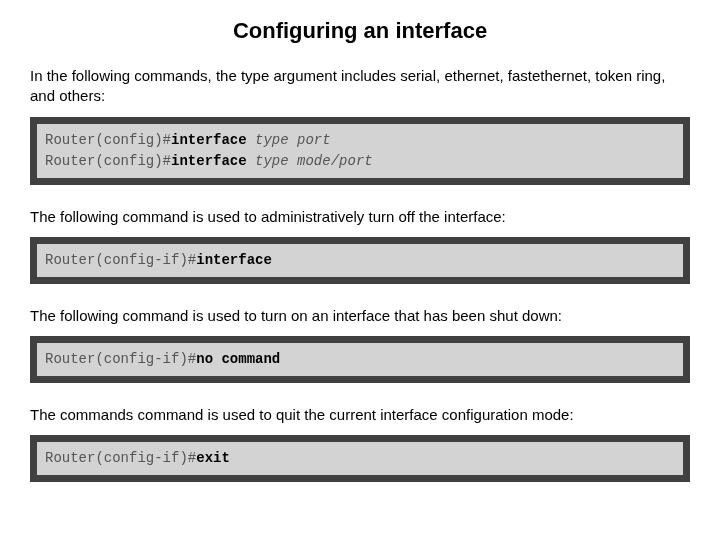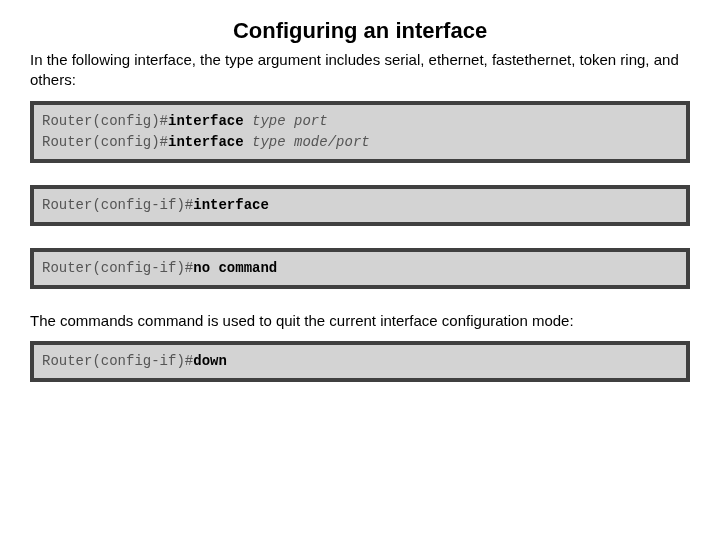--- a/index.html
+++ b/index.html
@@ -12,32 +12,32 @@
       height: 540px;
       background: #ffffff;
       font-family: Arial, Helvetica, sans-serif;
       padding: 18px 30px;
       overflow: hidden;
     }
     .title {
       font-size: 22px;
       font-weight: bold;
       text-align: center;
-      margin-bottom: 6px;
+      margin-bottom: 22px;
       color: #000;
     }
     .desc {
       font-size: 15px;
       color: #000;
       margin-bottom: 10px;
       line-height: 1.35;
     }
     .command-box {
       background: #d3d3d3;
-      border: 4px solid #404040;
+      border: 7px solid #404040;
       padding: 6px 8px;
       margin-bottom: 22px;
       font-family: "Courier New", Courier, monospace;
       font-size: 14px;
       line-height: 1.5;
     }
     .command-line {
       white-space: nowrap;
     }
     .prompt {
@@ -54,47 +54,49 @@
     .section {
       margin-bottom: 4px;
     }
   </style>
 </head>
 <body>
 
 <h1 class="title">Configuring an interface</h1>
 
 <div class="section">
-  <p class="desc">In the following interface, the type argument includes serial, ethernet, fastethernet, token ring, and others:</p>
+  <p class="desc">In the following commands, the type argument includes serial, ethernet, fastethernet, token ring, and others:</p>
   <div class="command-box">
     <div class="command-line">
       <span class="prompt">Router(config)#</span><span class="cmd">interface</span> <span class="arg">type port</span>
     </div>
     <div class="command-line">
       <span class="prompt">Router(config)#</span><span class="cmd">interface</span> <span class="arg">type mode/port</span>
     </div>
   </div>
 </div>
 
 <div class="section">
+  <p class="desc">The following command is used to administratively turn off the interface:</p>
   <div class="command-box">
     <div class="command-line">
       <span class="prompt">Router(config-if)#</span><span class="cmd">interface</span>
     </div>
   </div>
 </div>
 
 <div class="section">
+  <p class="desc">The following command is used to turn on an interface that has been shut down:</p>
   <div class="command-box">
     <div class="command-line">
       <span class="prompt">Router(config-if)#</span><span class="cmd">no command</span>
     </div>
   </div>
 </div>
 
 <div class="section">
   <p class="desc">The commands command is used to quit the current interface configuration mode:</p>
   <div class="command-box">
     <div class="command-line">
-      <span class="prompt">Router(config-if)#</span><span class="cmd">down</span>
+      <span class="prompt">Router(config-if)#</span><span class="cmd">exit</span>
     </div>
   </div>
 </div>
 
 </body></html>

